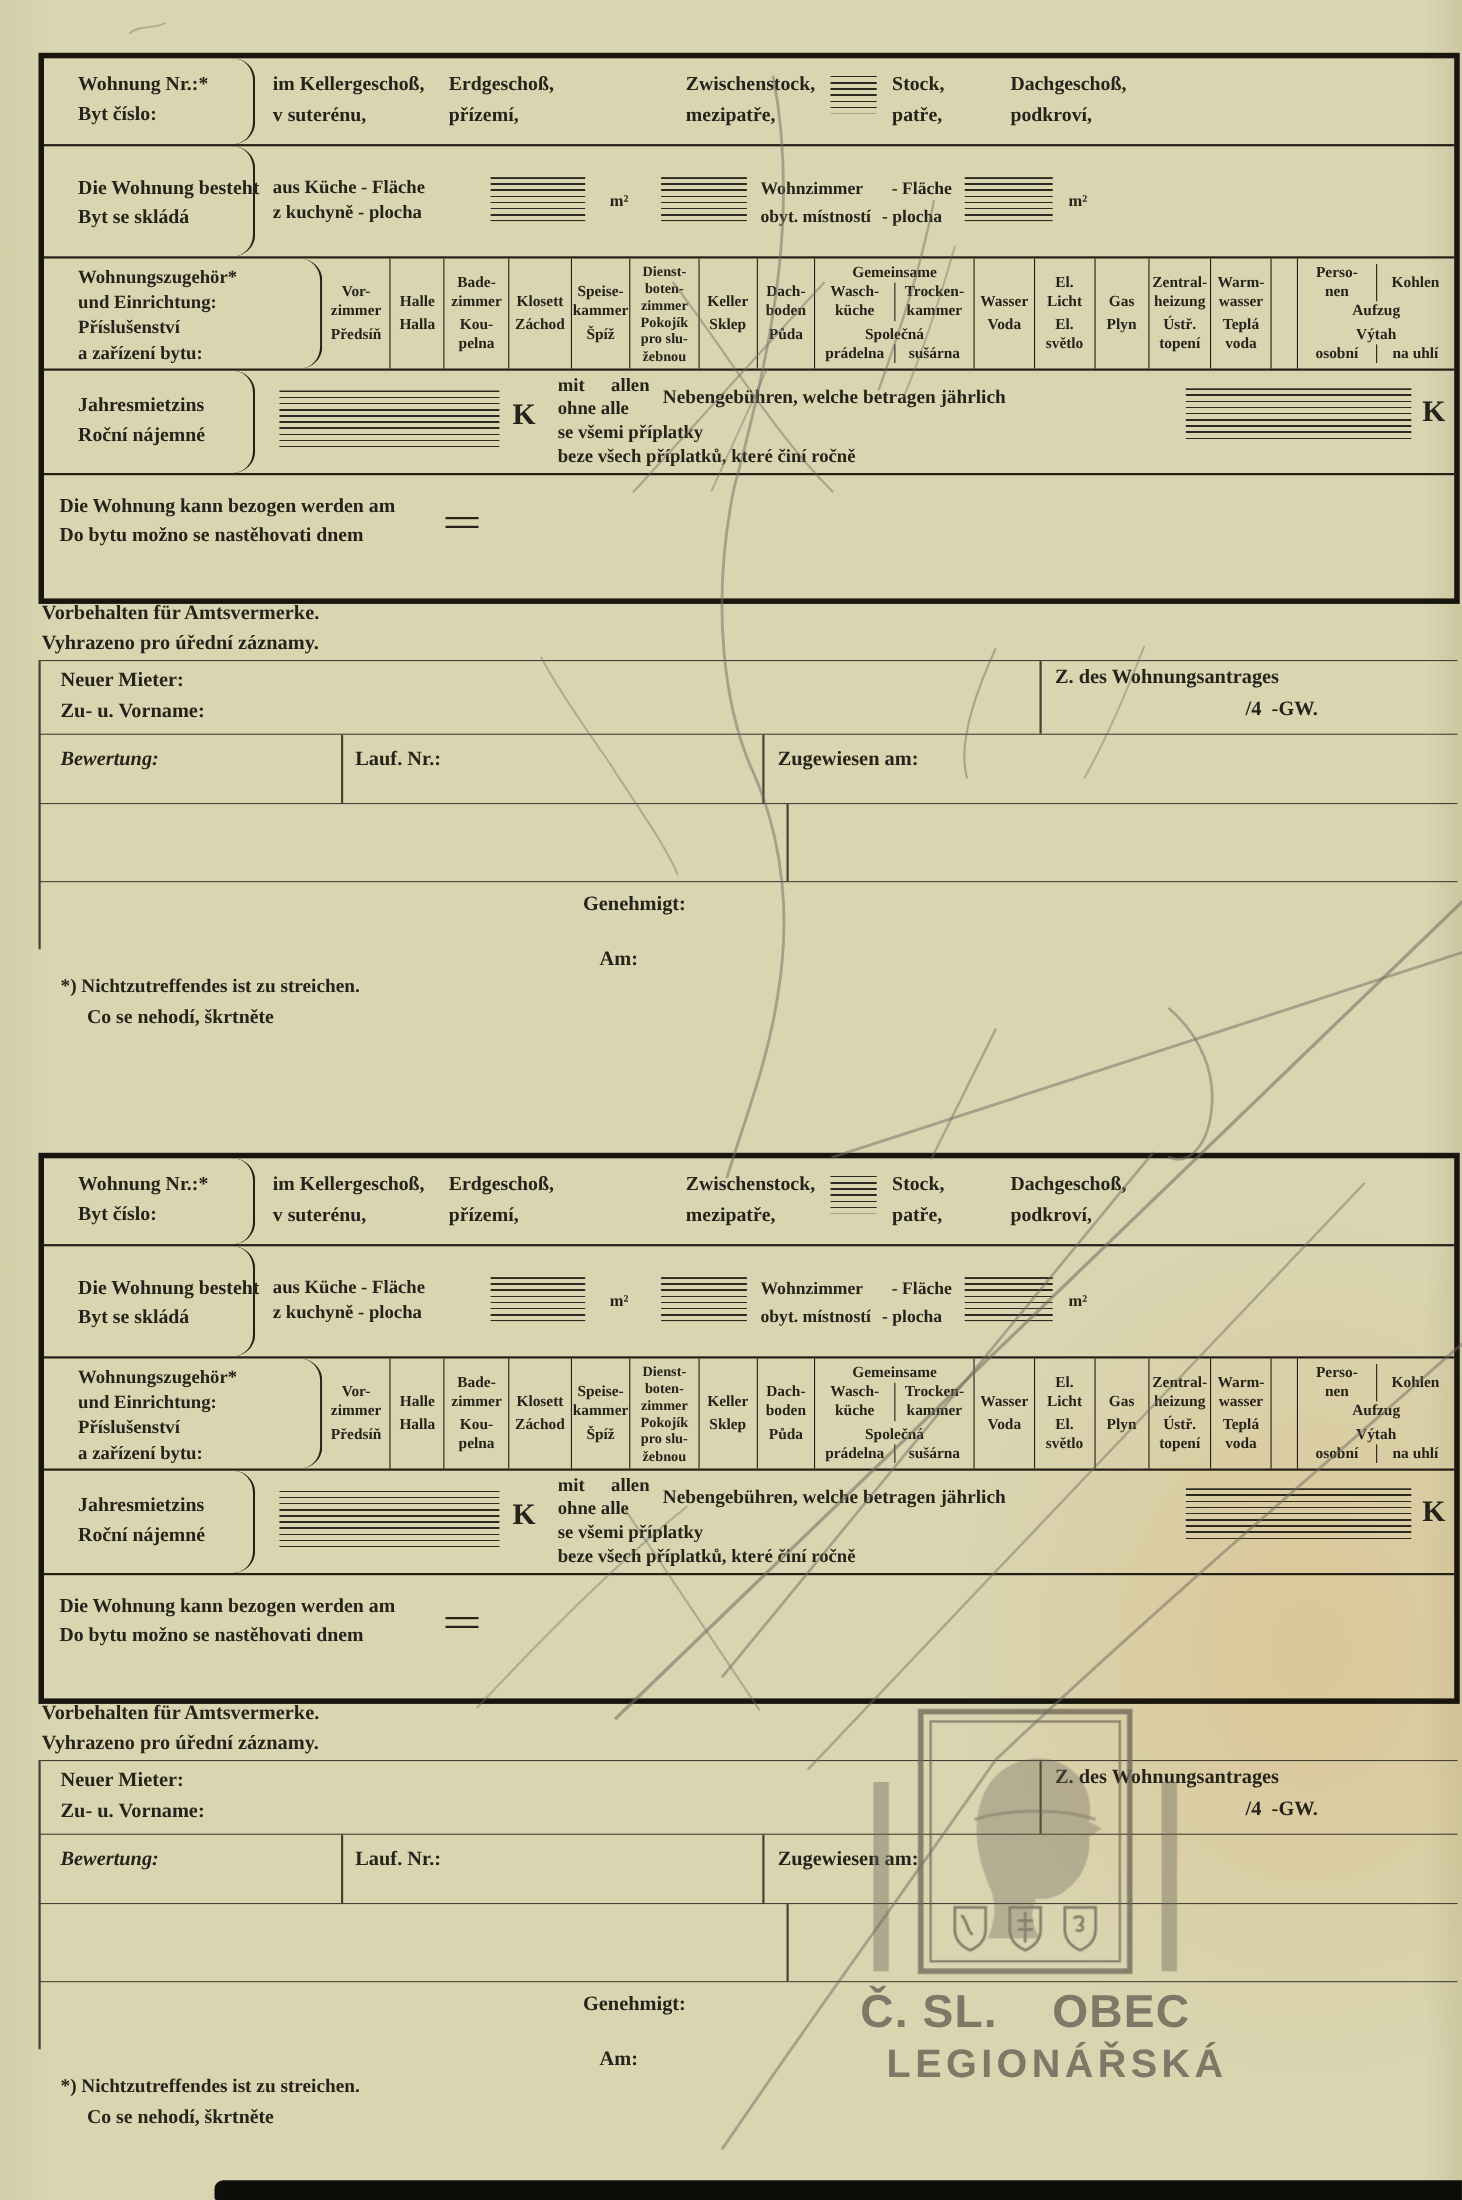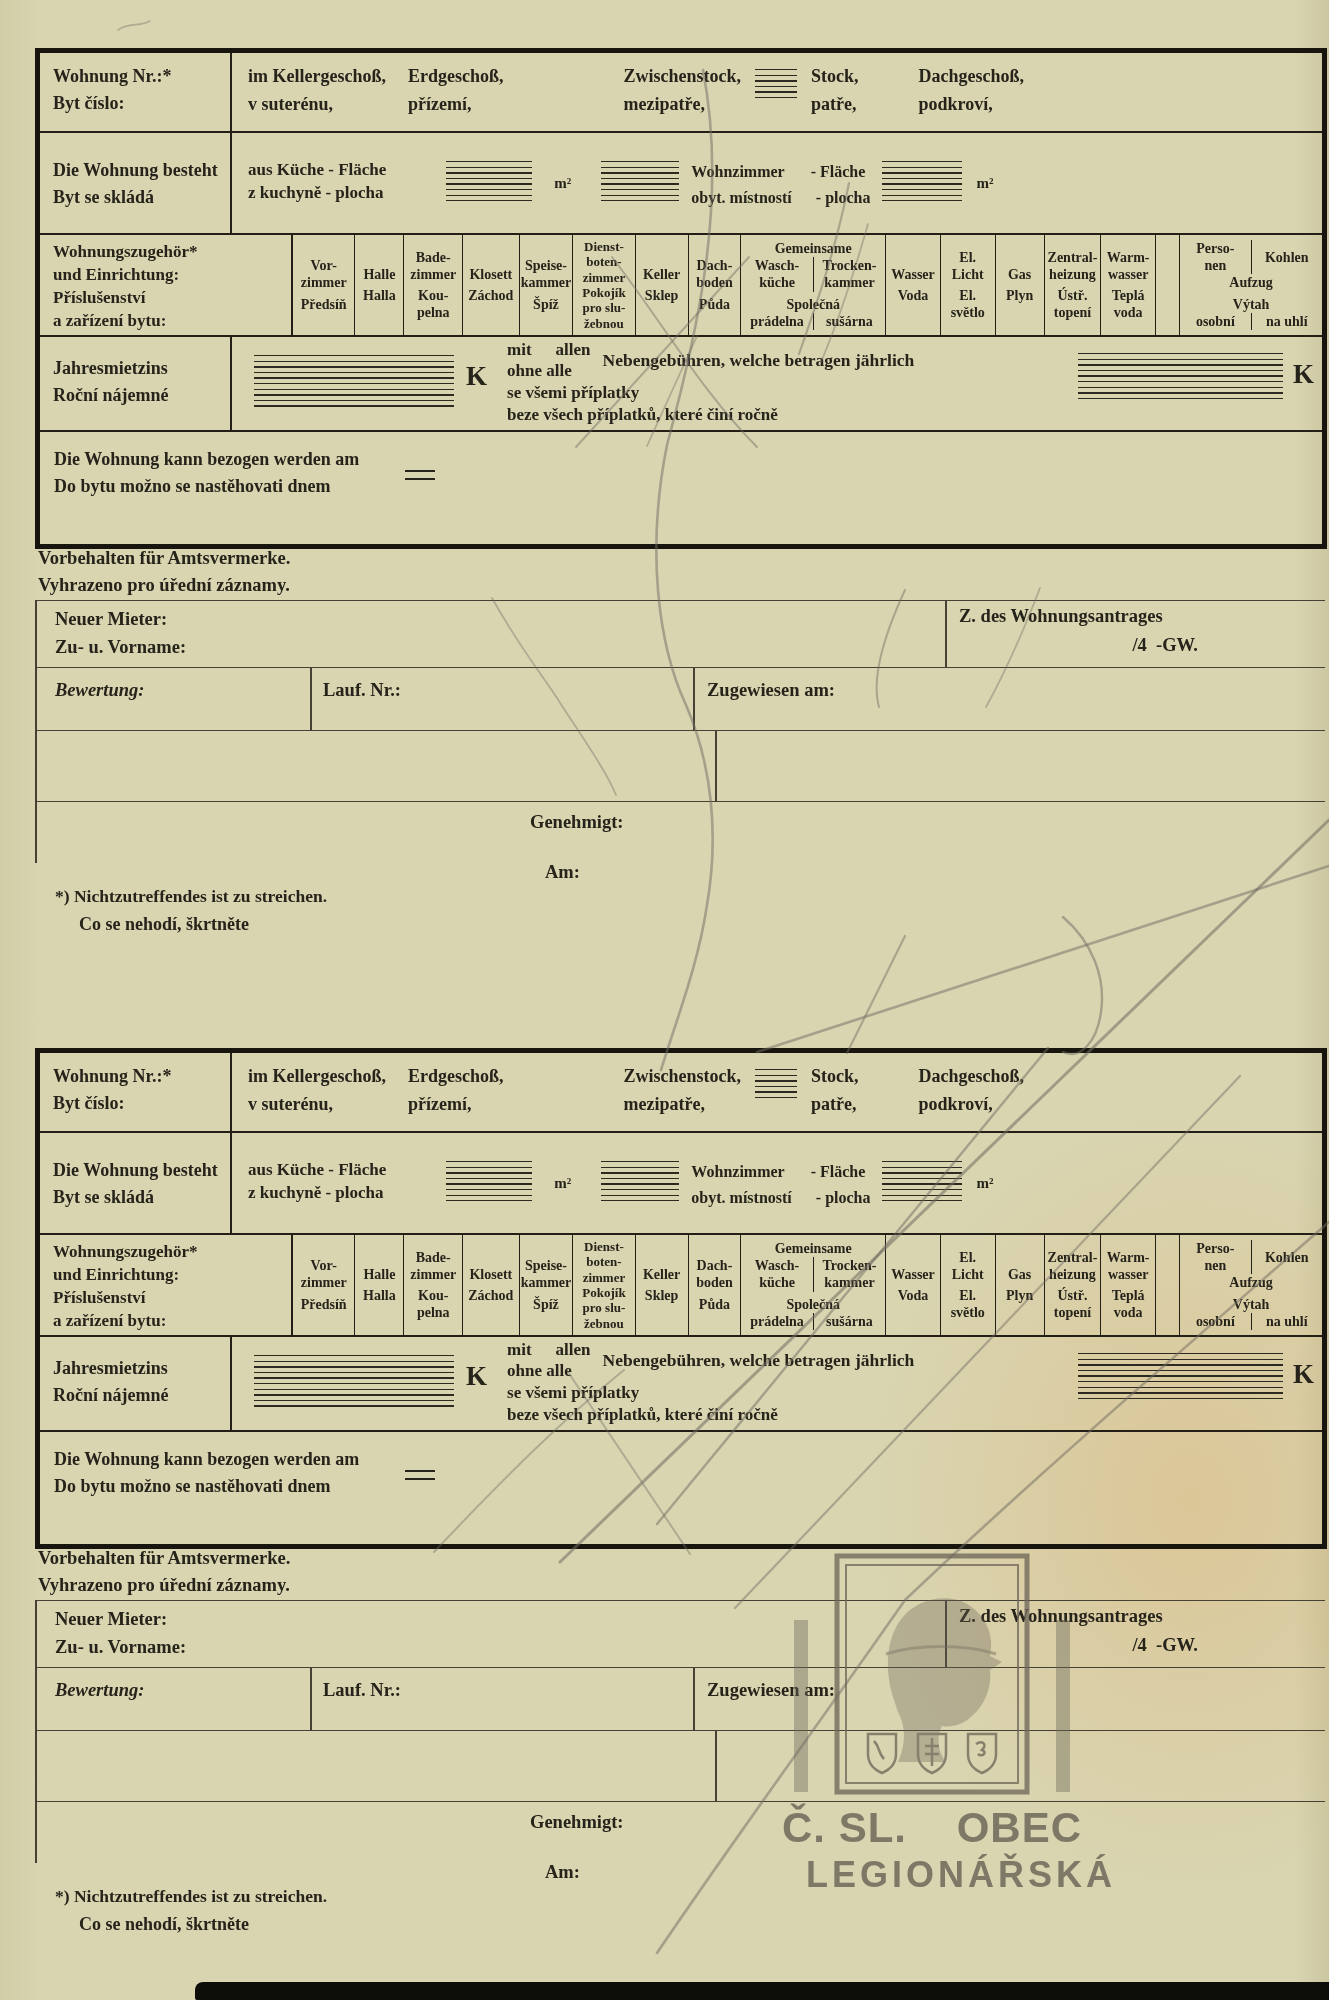--- a/index.html
+++ b/index.html
@@ -16,21 +16,21 @@
 
   
   .fbox{position:absolute;left:35px;top:0;width:1282px;border:5px solid #17150e;background:transparent;}
   .frow{display:flex;align-items:stretch;position:relative;}
   .frow + .frow{border-top:2px solid #241f16;}
   .rowA{height:78px;}
   .rowB{height:100px;}
   .rowC{height:100px;}
   .rowD{height:93px;}
   .rowE{height:98px;}
-  .flabel{width:192px;flex:0 0 192px;border-right:2px solid #241f16;padding-left:13px;box-sizing:border-box;}
+  .flabel{width:192px;flex:0 0 192px;border-right:2px solid #241f16;padding-left:31px;box-sizing:border-box;border-radius:20px;}
   .lblA{padding-top:10px;}
   .lblB{padding-top:24px;}
   .lblC{width:253px;flex:0 0 253px;padding-top:6px;}
   .lblD{padding-top:18px;}
   .bi{font-weight:700;font-size:18px;line-height:1.5;white-space:nowrap;}
   .bi17{font-weight:700;font-size:17px;line-height:1.35;white-space:nowrap;}
   .rlines{background:repeating-linear-gradient(to bottom,#2c2a20 0,#2c2a20 1.4px,transparent 1.4px,transparent 5.6px);}
 
   
   .floors{flex:1;display:flex;padding-top:10px;}
@@ -40,21 +40,21 @@
   .f4{margin-left:14px;} .f5{margin-left:60px;}
 
   
   .bcont{flex:1;display:flex;padding-top:26px;}
   .kueche{margin-left:16px;}
   .rl-b1{width:86px;height:40px;margin-left:60px;margin-top:2px;}
   .unit{font-weight:700;font-size:15px;margin-left:22px;margin-top:16px;}
   .rl-b2{width:78px;height:40px;margin-left:30px;margin-top:2px;}
   .wohn{margin-left:12px;}
   .wline{display:flex;font-weight:700;font-size:16px;line-height:1.6;white-space:nowrap;}
-  .wline .g1{margin-left:26px;} .wline .g2{margin-left:24px;text-align:right;}
+  .wline .g1{margin-left:26px;} .wline .g2{margin-left:10px;text-align:right;}
   .rl-b3{width:80px;height:40px;margin-left:12px;margin-top:2px;}
   .unit2{margin-left:14px;}
 
   
   .cols{flex:1;display:flex;}
   .col{display:flex;flex-direction:column;align-items:center;justify-content:center;text-align:center;
        font-weight:700;font-size:14px;line-height:1.22;padding:2px 1px;box-sizing:border-box;}
   .col + .col{border-left:1.8px solid #241f16;}
   .col .cz{margin-top:4px;}
   .col.sm{font-size:13px;line-height:1.18;}

